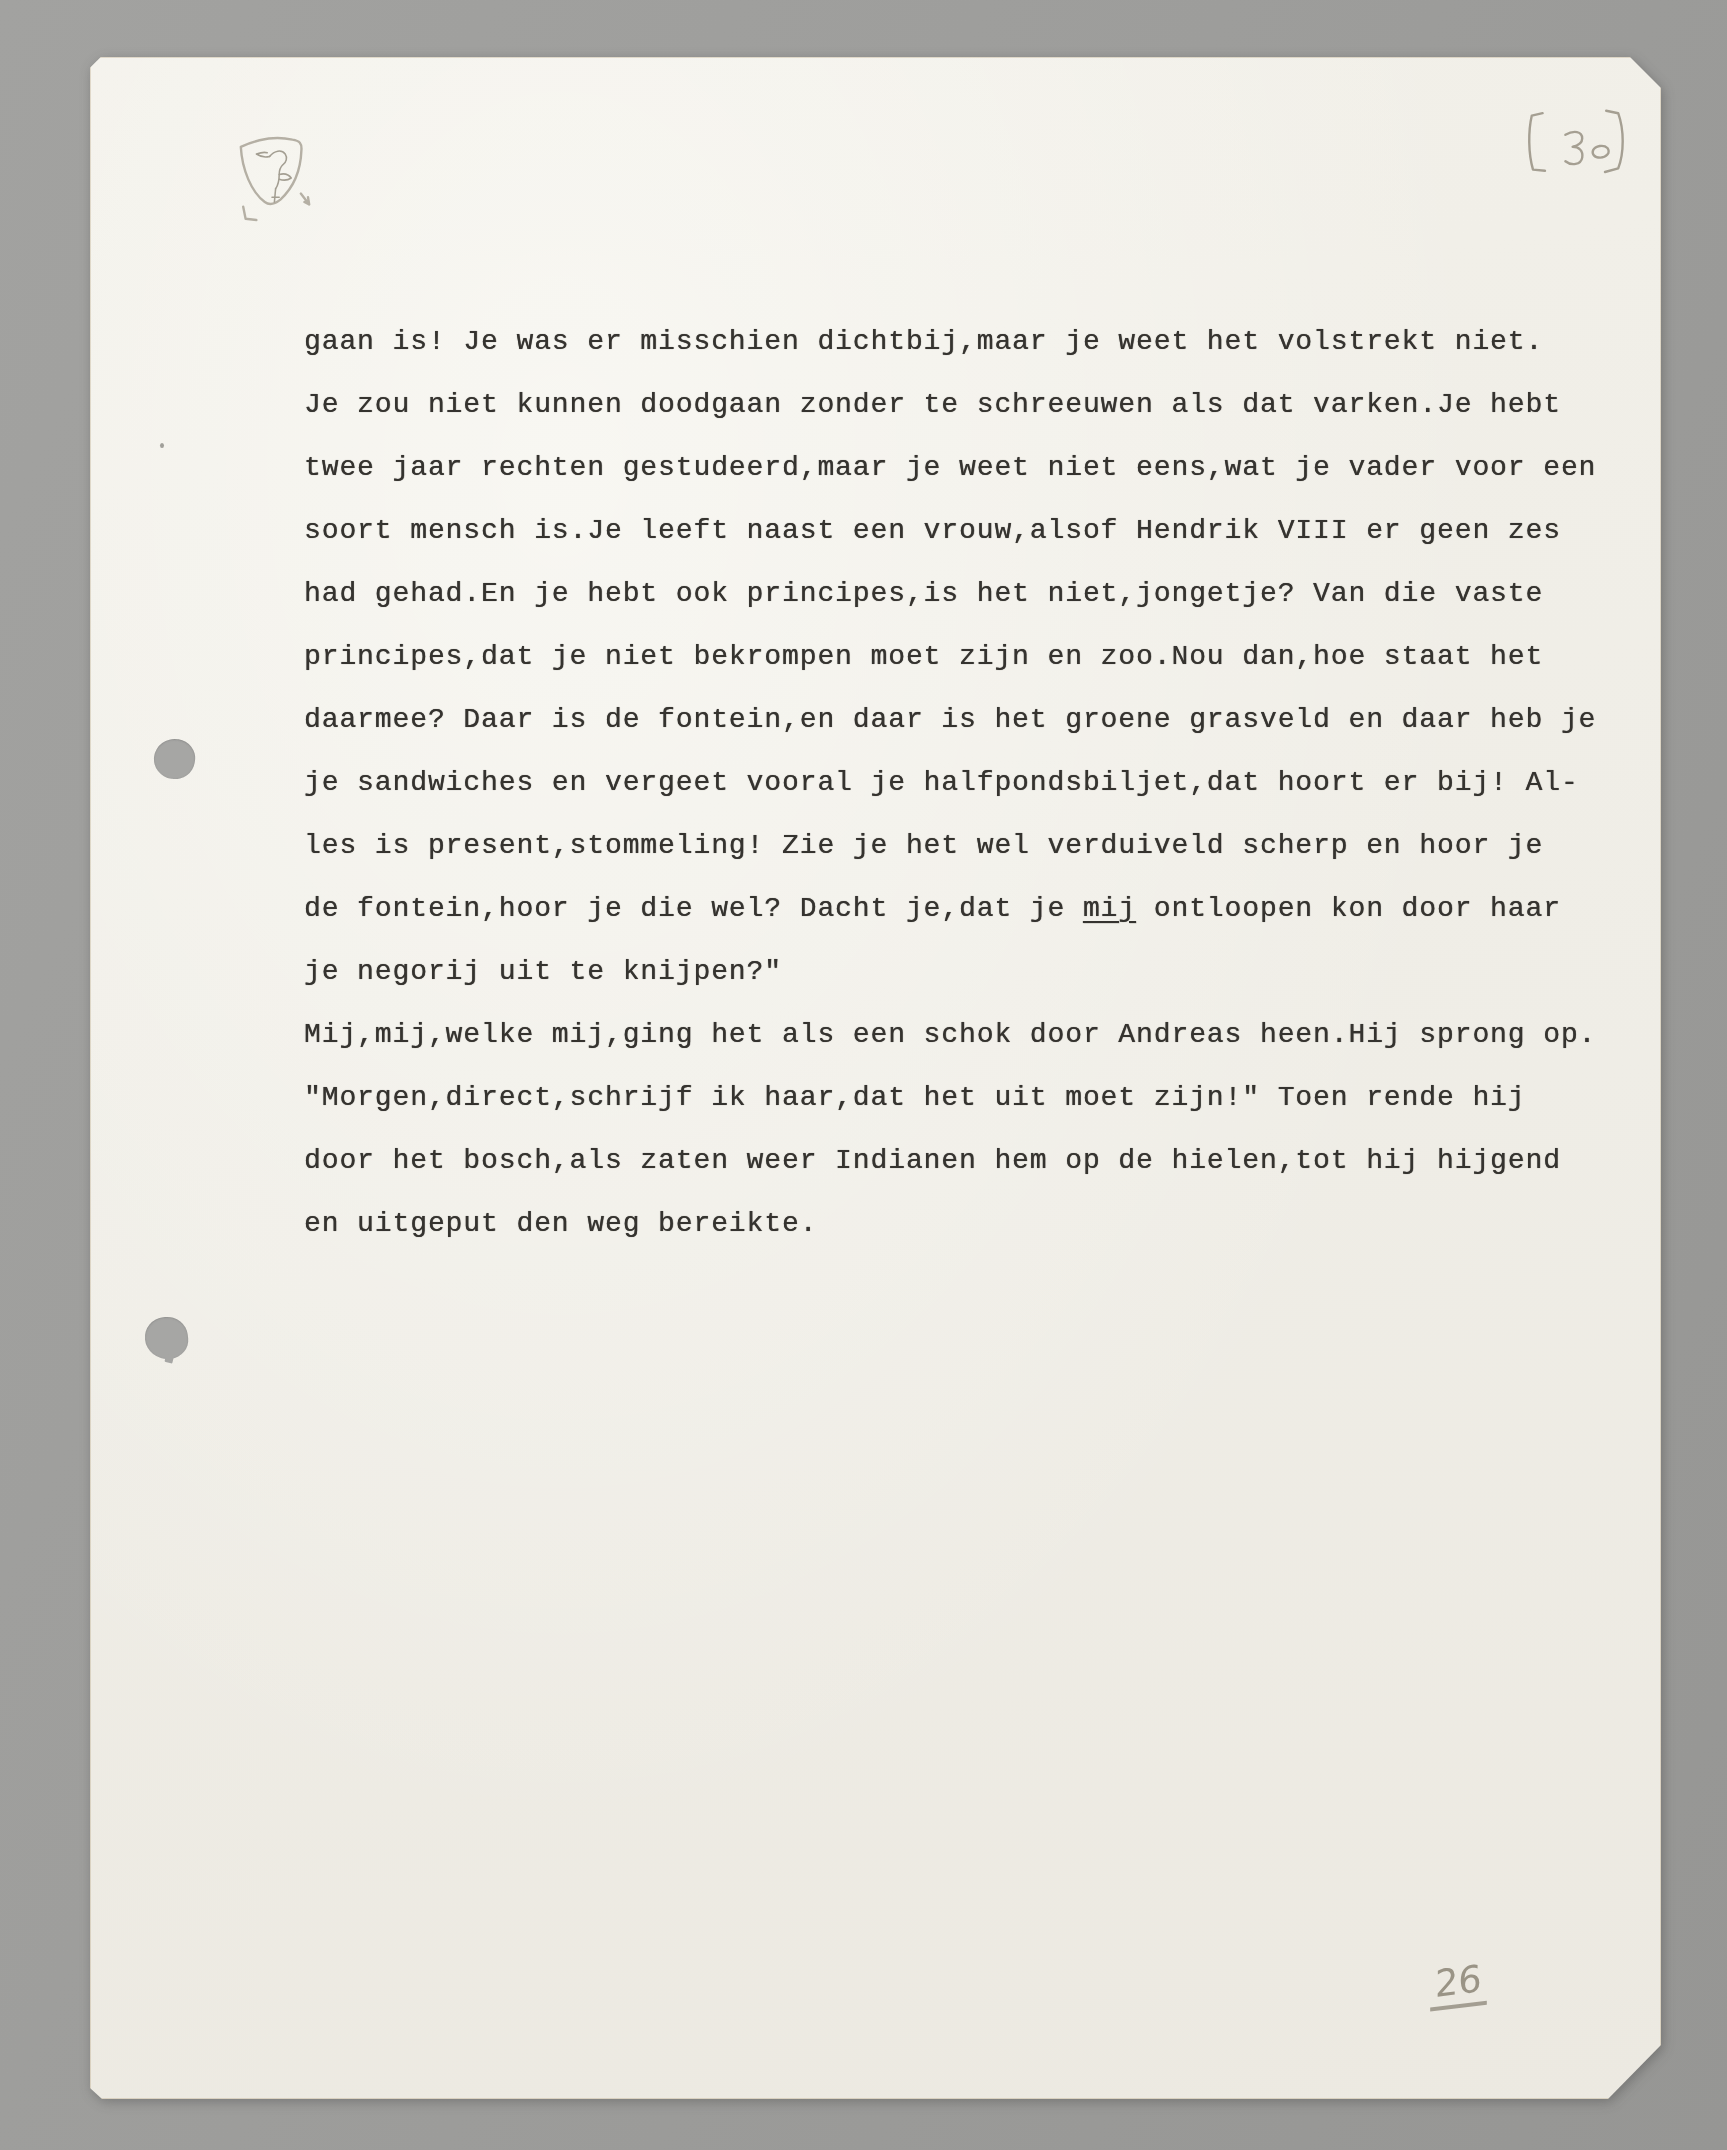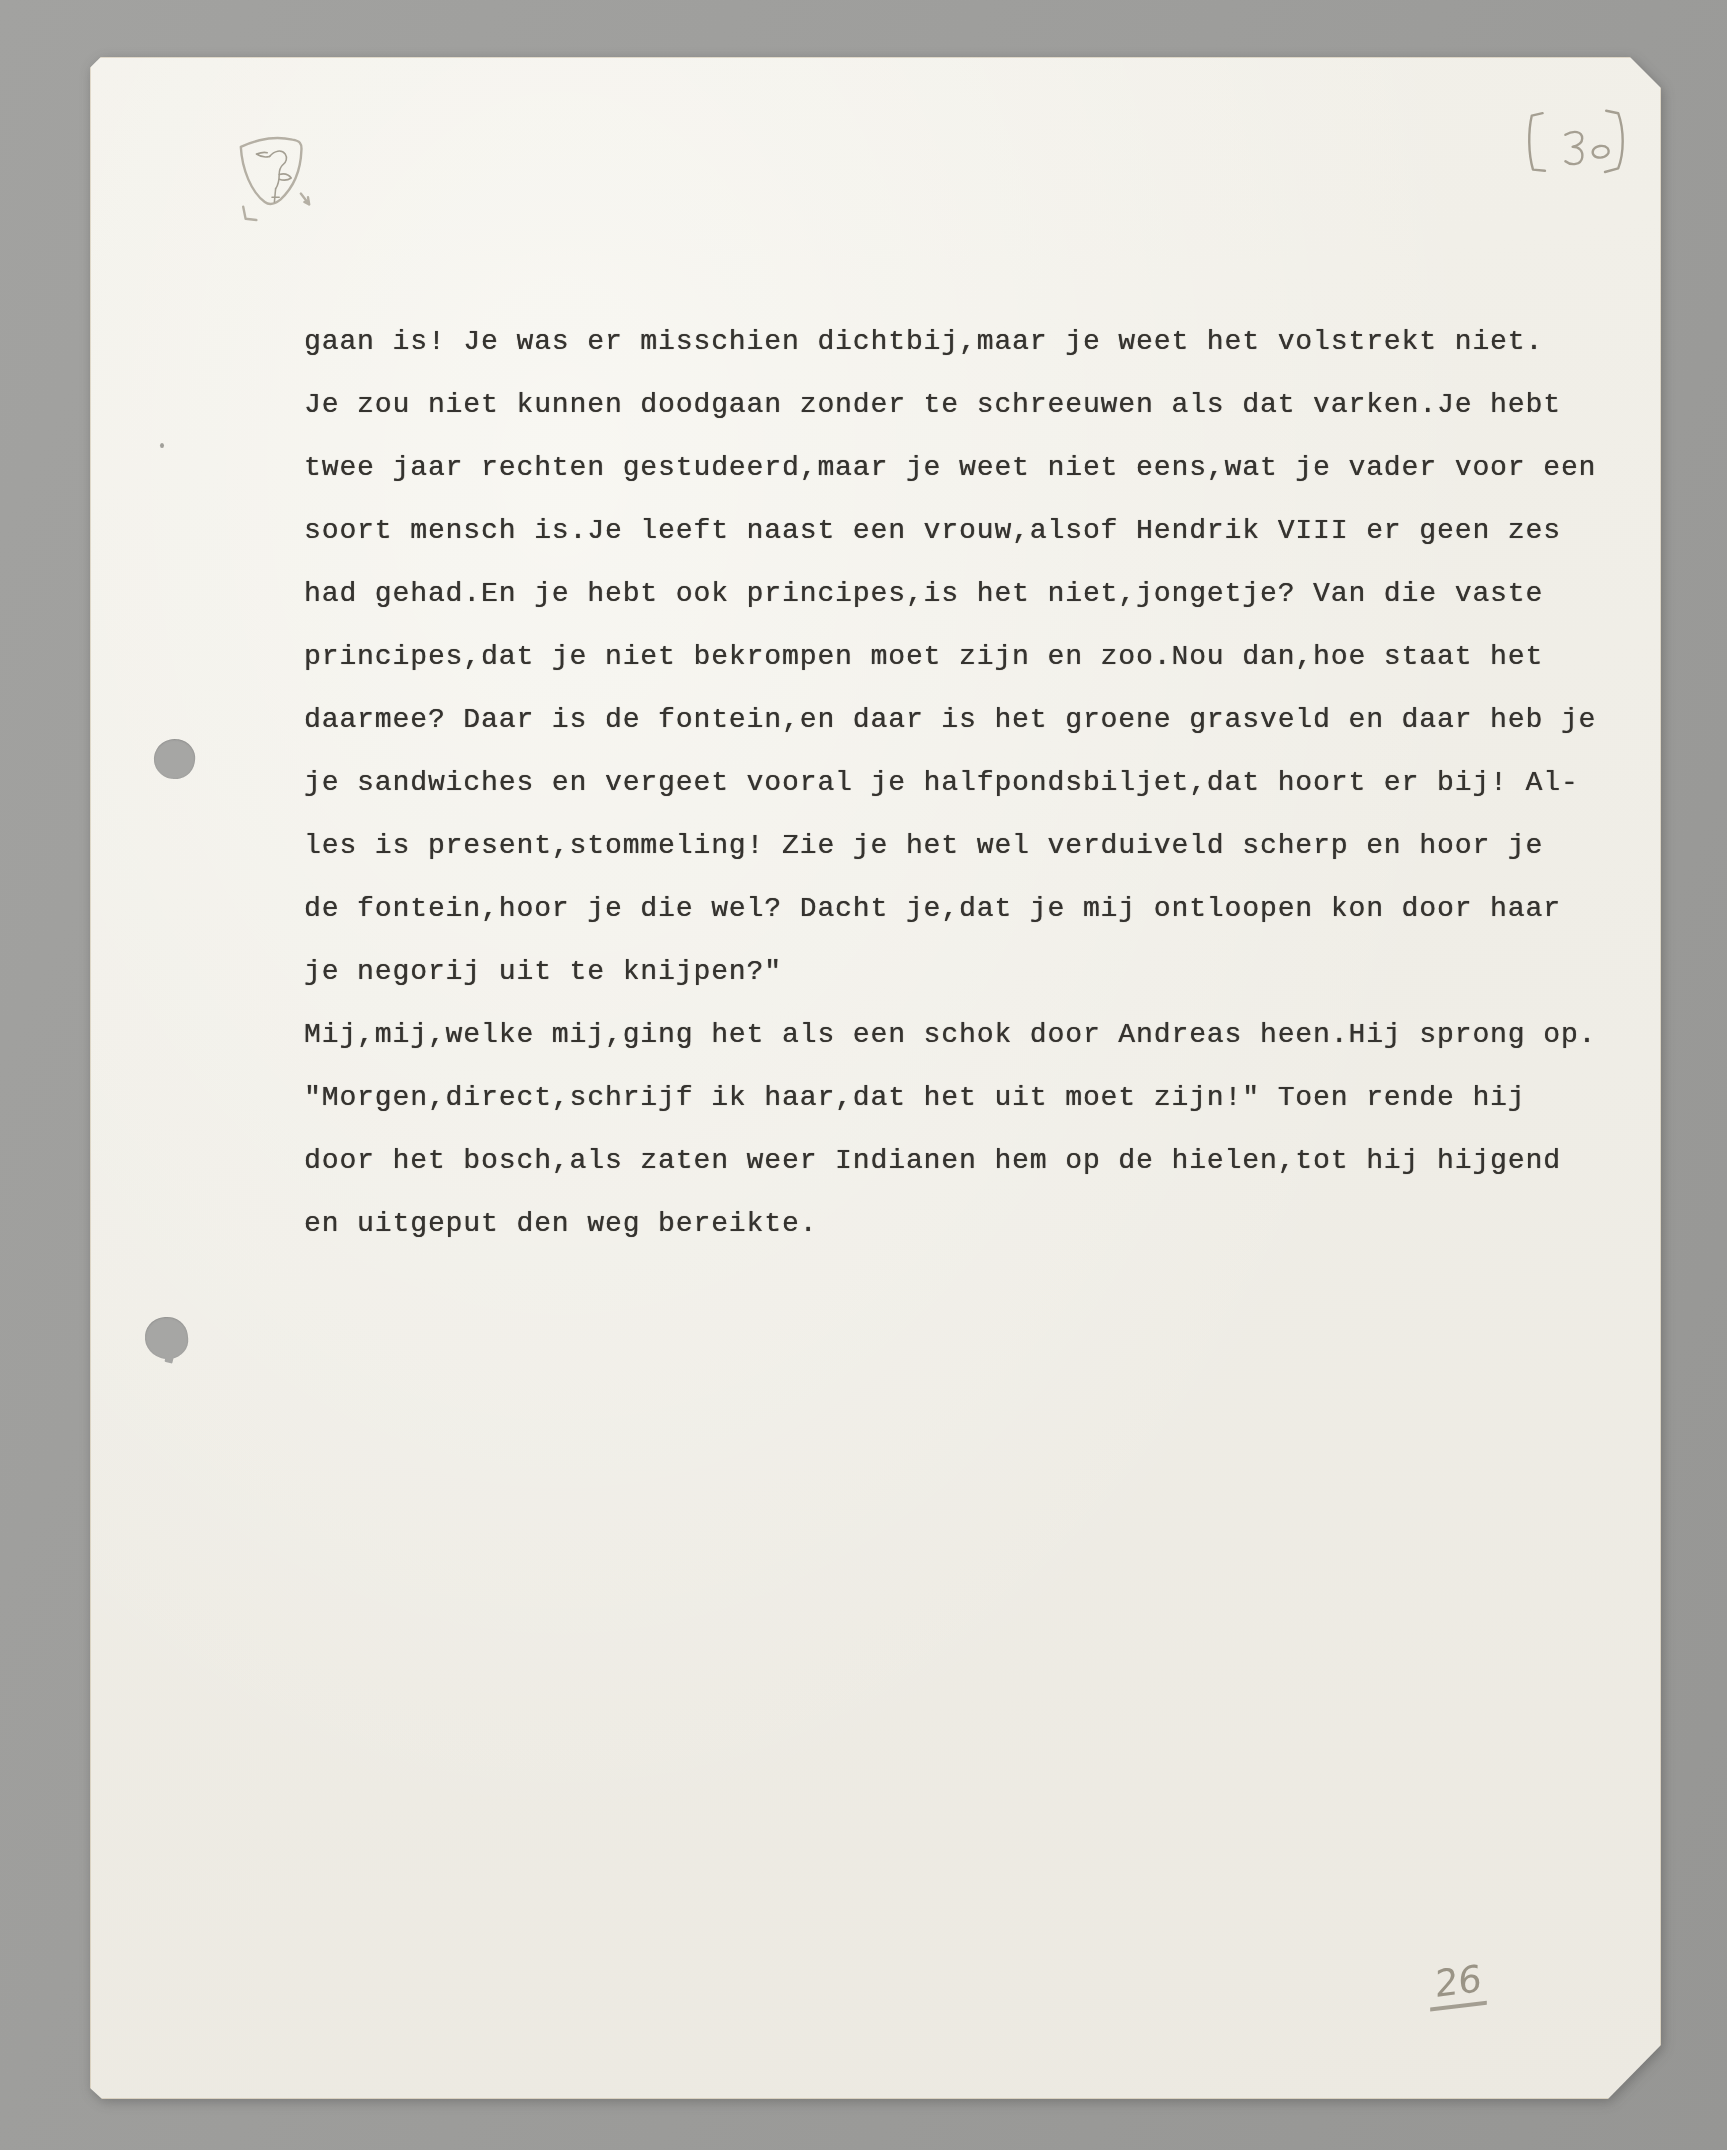--- a/index.html
+++ b/index.html
@@ -29,20 +29,21 @@
   .textblock{
     position:absolute;left:214px;top:253px;width:1360px;
     font-family:"Liberation Mono","DejaVu Sans Mono",monospace;
     font-size:28px;line-height:63px;letter-spacing:0.9px;
     color:#35332f;
     text-shadow:0 0 0.8px rgba(52,50,46,.75), 0.4px 0.4px 0.5px rgba(52,50,46,.35);
     white-space:pre;
   }
   .tline{height:63px;}
   .ink-underline{
+    text-decoration:underline;
     text-decoration-thickness:2.1px;
     text-underline-offset:5.4px;
   }
   
   .pencil-top-right{
     position:absolute;left:1425px;top:43px;width:120px;height:90px;
   }
   .pencil-bottom-right{
     position:absolute;left:1340px;top:1906px;
     font-family:"DejaVu Sans",sans-serif;

